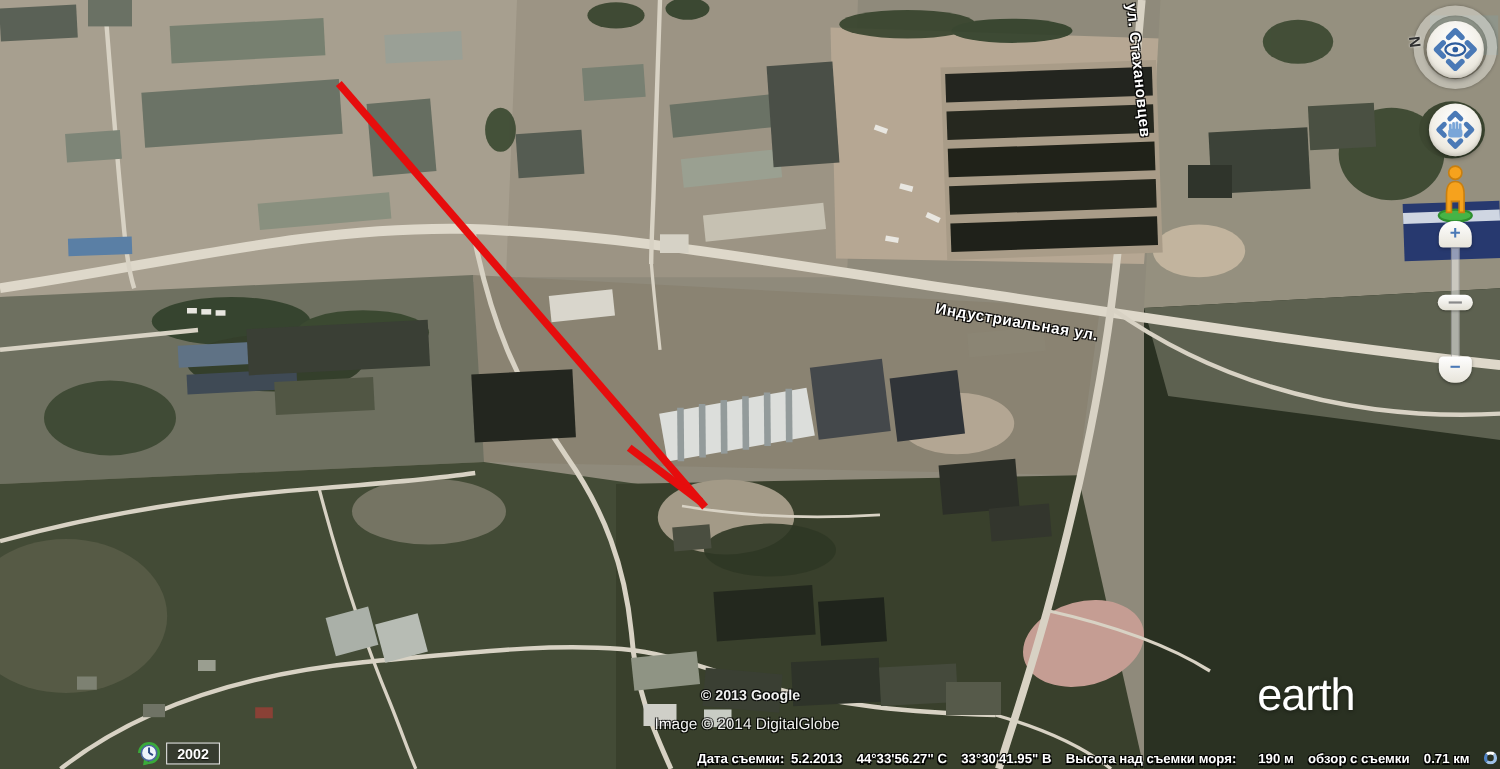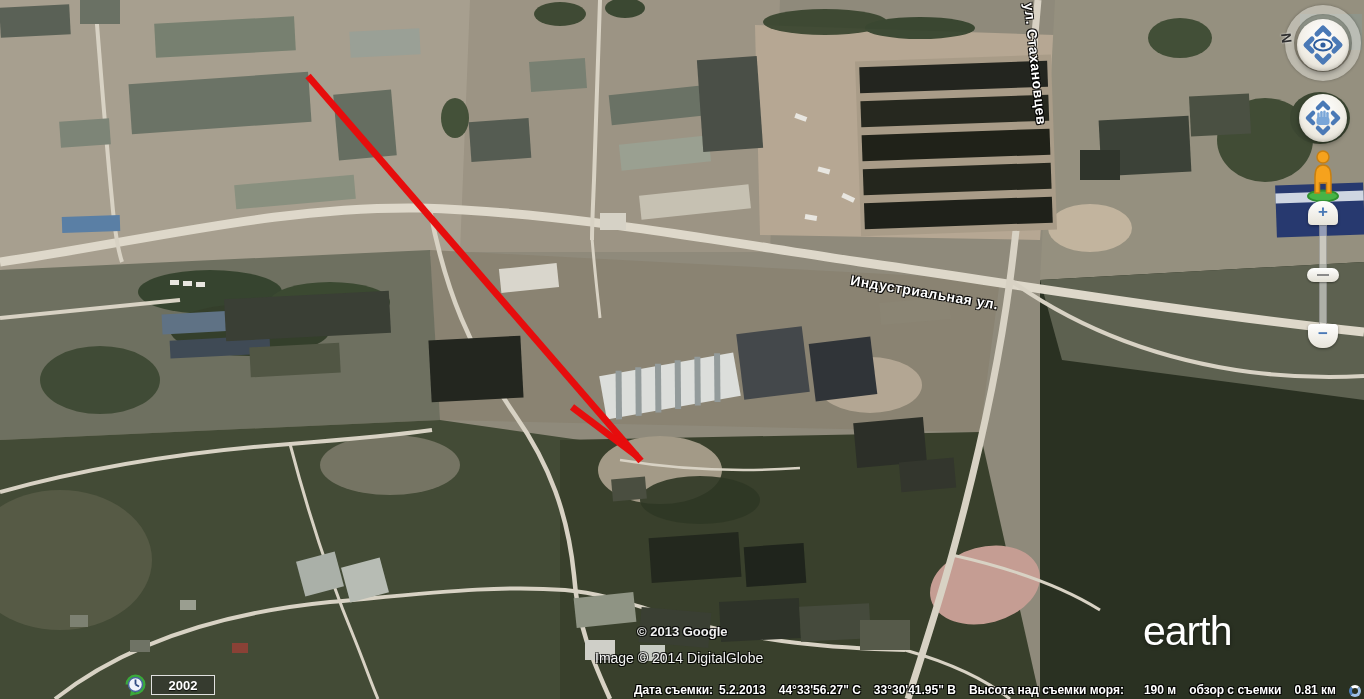--- a/index.html
+++ b/index.html
@@ -16,29 +16,29 @@
   #copy1{left:637px;top:624px;font-size:13px;font-weight:700;opacity:.92;}
   #copy2{left:595px;top:650px;font-size:14px;font-weight:400;opacity:.92;}
   
   #annotation{position:absolute;left:0;top:0;pointer-events:none;}
   
   #logo{position:absolute;left:1143px;top:608px;display:flex;align-items:baseline;gap:10px;
         color:#fff;text-shadow:0 1px 4px rgba(0,0,0,.45);}
   #logo .g{font-family:"DejaVu Serif",serif;font-size:45px;letter-spacing:-2px;}
   #logo .e{font-family:"Liberation Sans",sans-serif;font-size:41px;letter-spacing:-1px;}
   
-  #statusbar{position:absolute;right:3px;bottom:2px;display:flex;align-items:flex-end;gap:13px;
+  #statusbar{position:absolute;right:3px;bottom:2px;display:flex;align-items:flex-start;gap:13px;
     color:#fff;font-size:12px;font-weight:700;
     text-shadow:-1px -1px 0 rgba(0,0,0,.9),1px -1px 0 rgba(0,0,0,.9),
                 -1px 1px 0 rgba(0,0,0,.9),1px 1px 0 rgba(0,0,0,.9);}
   #statusbar .pair{display:flex;gap:6px;}
   #spinner{width:12px;height:12px;border-radius:50%;box-sizing:border-box;
     border:3px solid #9fc1e8;border-top-color:#fff;border-left-color:#4f82c4;}
   
-  #timebox{position:absolute;left:151px;top:675px;width:64px;height:20px;line-height:20px;
+  #timebox{position:absolute;left:151px;top:675px;width:49px;height:20px;line-height:20px;
     text-align:center;color:#fff;font-size:13px;font-weight:700;
     background:rgba(40,40,40,.45);border:1px solid rgba(255,255,255,.85);
     text-shadow:0 1px 1px rgba(0,0,0,.8);box-sizing:border-box;}
   #clockicon{position:absolute;left:124px;top:673px;}
   
   .puck{position:absolute;border-radius:50%;
     background:radial-gradient(circle at 50% 32%,#ffffff 0%,#f1eee6 55%,#d9d5c8 100%);
     box-shadow:0 2px 5px rgba(0,0,0,.4),inset 0 -2px 3px rgba(0,0,0,.12);}
   #look-ring{position:absolute;left:1285px;top:5px;width:76px;height:76px;border-radius:50%;
     border:9px solid rgba(250,250,244,.40);box-sizing:border-box;
@@ -271,17 +271,17 @@
       <span>5.2.2013</span>
     </span>
     <span>44°33'56.27" С</span>
     <span>33°30'41.95" В</span>
     <span class="pair">
       <span>Высота над съемки моря:</span>
       <span style="width:8px"></span>
       <span>190 м</span>
     </span>
     <span>обзор с съемки</span>
-    <span>0.81 км</span>
+    <span>0.71 км</span>
     <span id="spinner"></span>
   </div>
 
 </div>
 
 </body></html>

